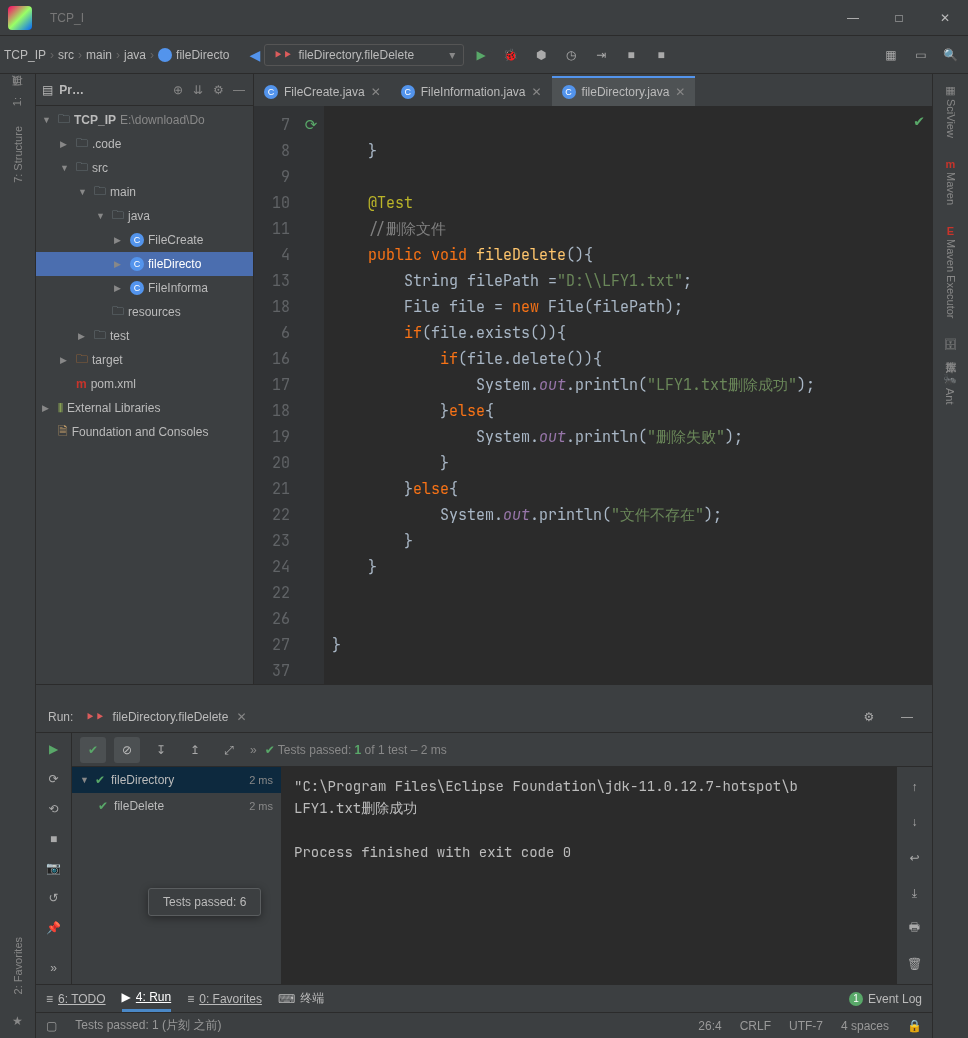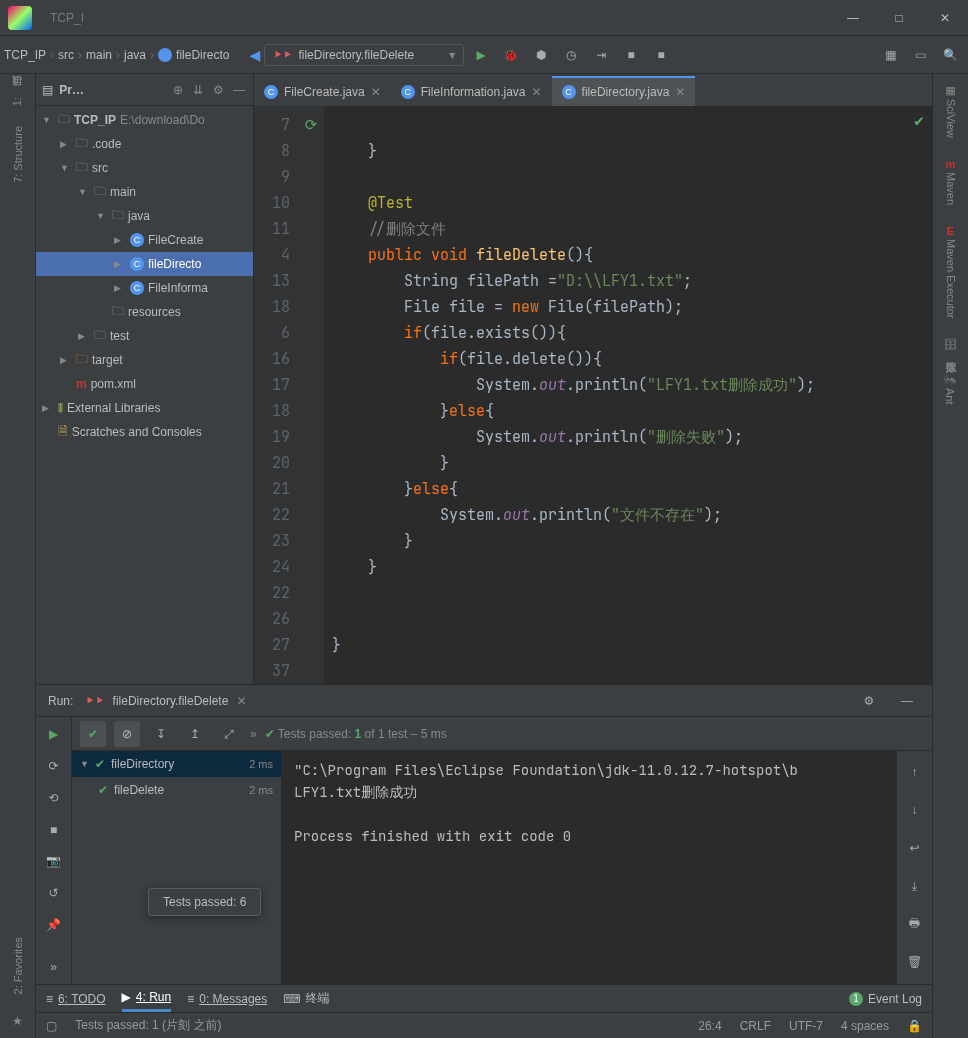--- a/index.html
+++ b/index.html
@@ -51,21 +51,21 @@
 .gutter-marks { background: #313335; width: 26px; padding: 6px 0; line-height: 26px; display: flex; flex-direction: column; align-items: center; }
 .code { flex: 1; padding: 6px 0 6px 8px; line-height: 26px; color: #a9b7c6; white-space: pre; }
 .kw { color: #f97316; }
 .ann { color: #bbb529; }
 .str { color: #6a8759; }
 .com { color: #808080; }
 .fld { color: #9876aa; font-style: italic; }
 .fn { color: #ffc66d; }
 .checkmark-top { position: absolute; top: 4px; right: 8px; color: #59a869; font-size: 16px; }
 .run-panel { height: 300px; background: #3c3f41; border-top: 1px solid #2b2b2b; display: flex; flex-direction: column; }
-.run-header { height: 32px; display: flex; align-items: center; padding: 0 12px; gap: 12px; border-bottom: 1px solid #2b2b2b; }
+.run-header { height: 32px; display: flex; align-items: center; padding: 0 12px; gap: 12px; border-bottom: 1px solid #2b2b2b; margin-top: 16px; }
 .run-header .title-sec { display: flex; align-items: center; gap: 8px; }
 .run-body { flex: 1; display: flex; min-height: 0; }
 .run-left-tools { width: 36px; background: #3c3f41; display: flex; flex-direction: column; align-items: center; gap: 10px; padding: 6px 0; border-right: 1px solid #2b2b2b; }
 .run-content { flex: 1; display: flex; flex-direction: column; min-width: 0; }
 .run-toolbar { height: 34px; display: flex; align-items: center; gap: 8px; padding: 0 8px; border-bottom: 1px solid #2b2b2b; }
 .pill-btn { background: #4c5052; border-radius: 3px; width: 26px; height: 26px; display: flex; align-items: center; justify-content: center; }
 .tests-passed { color: #888; }
 .tests-passed .g { color: #59a869; }
 .run-split { flex: 1; display: flex; min-height: 0; }
 .test-tree { width: 210px; background: #3c3f41; border-right: 1px solid #2b2b2b; }
@@ -225,21 +225,21 @@
               </div>
             </div>
           <div class="tree-row">
             <span class="expand">▶</span>
               <span style="color:#a0c15a">⫴</span>
             <span>External Libraries</span>
           </div>
           <div class="tree-row">
             <span class="expand"></span>
               <span style="color:#c9a26b">🗎</span>
-            <span>Scratches and Consoles</span>
+            <span>Foundation and Consoles</span>
           </div>
         </div>
       </div>
 
       <div class="editor-area">
         <div class="tabs" id="tabs-host">
             <div class="tab">
               <span class="java-icon">C</span>
               <span>FileCreate.java</span>
               <span class="tab-close">✕</span>
@@ -339,21 +339,21 @@
             <div class="pill-btn green">✔</div>
             <div class="pill-btn">⊘</div>
             <div class="tool-btn">↧</div>
             <div class="tool-btn">↥</div>
             <div class="tool-btn">⤢</div>
             <span style="color:#888">»</span>
             <span class="tests-passed">
               <span class="g">✔ </span>
               <span>Tests passed:</span>
               <b class="g">1</b>
-              <span>of 1 test – 5 ms</span>
+              <span>of 1 test – 2 ms</span>
             </span>
           </div>
           <div class="run-split">
             <div class="test-tree" id="test-tree-host">
                 <div class="test-row sel">
                   <span style="color:#888;font-size:9px">▼</span>
                   <span class="green">✔</span>
                   <span>fileDirectory</span>
                   <span class="test-time">2 ms</span>
                 </div>
@@ -378,21 +378,21 @@
             </div>
           </div>
         </div>
       </div>
       <div class="tooltip-bubble">Tests passed: 6</div>
     </div>
 
     <div class="bottom-tools">
       <div class="bt-item">≡ <u>6: TODO</u></div>
       <div class="bt-item active">▶ <u>4: Run</u></div>
-      <div class="bt-item">≡ <u>0: Messages</u></div>
+      <div class="bt-item">≡ <u>0: Favorites</u></div>
       <div class="bt-item">⌨ <span>终端</span></div>
       <div style="flex:1"></div>
       <div class="bt-item">
         <span class="badge">1</span>
         <span>Event Log</span>
       </div>
     </div>
 
     <div class="statusbar">
       <span>▢</span>

